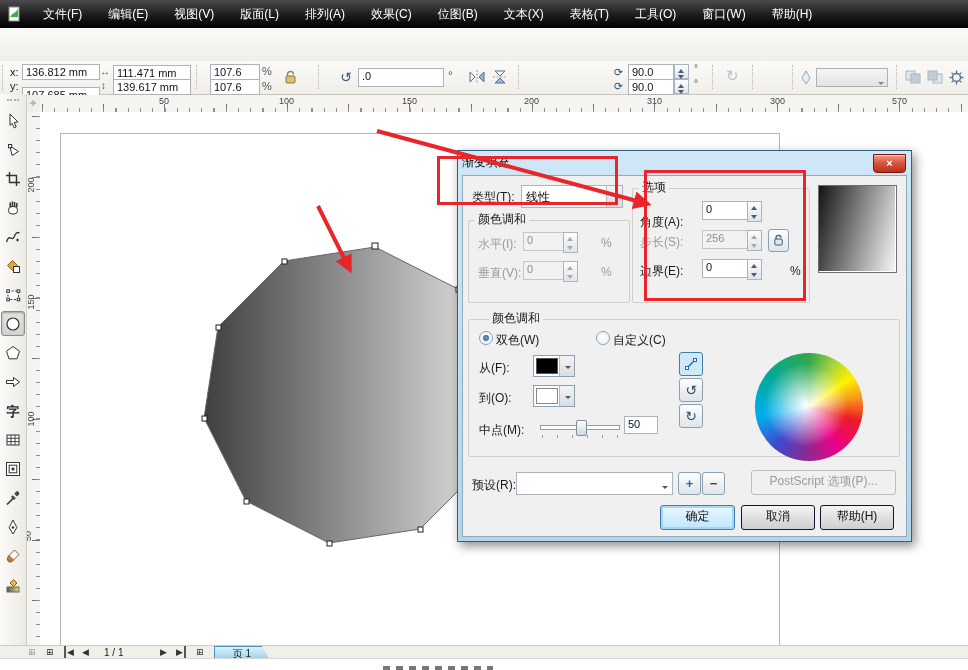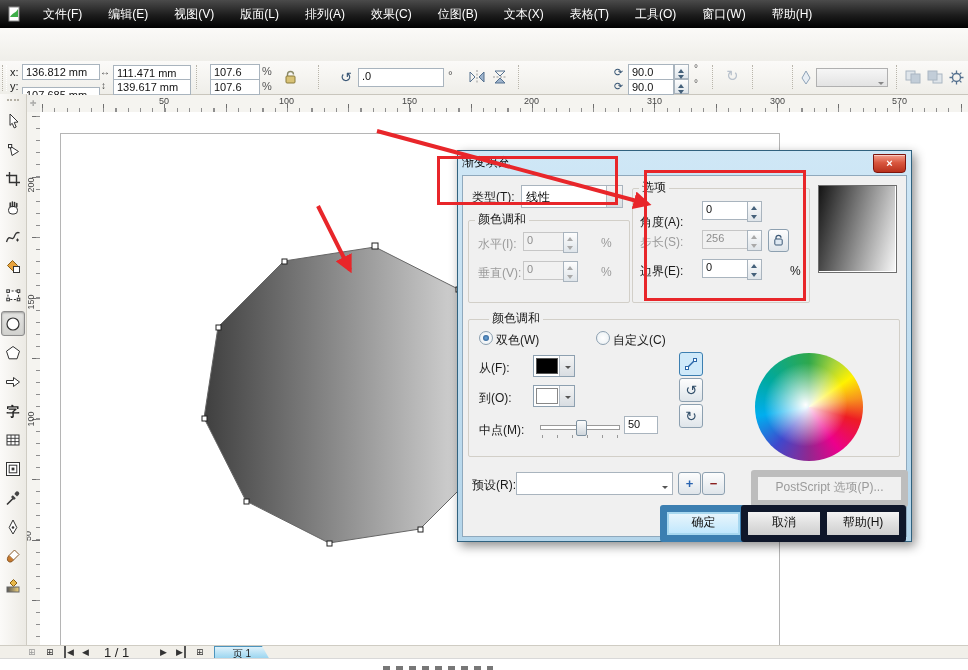--- a/index.html
+++ b/index.html
@@ -52,21 +52,21 @@
   .dlg-title{position:absolute;left:4px;top:3px;font-size:12px;color:#000}
   .dlg-close{position:absolute;right:5px;top:3px;width:31px;height:17px;background:linear-gradient(#f3a08e,#d9573f 45%,#b8301c);border:1px solid #7e150d;border-radius:0 0 4px 4px;color:#fff;font-size:11px;text-align:center;line-height:16px;font-weight:bold;box-shadow:inset 0 1px 0 rgba(255,255,255,.5)}
   .dlg-body{position:absolute;left:4px;top:24px;width:443px;height:360px;background:#f0f0f0;border:1px solid #8fa9bd}
   .grp{position:absolute;border:1px solid #d2cfc8;border-radius:2px}
   .grp-cap{position:absolute;font-size:12px;color:#1a1a1a;background:#f0f0f0;padding:0 3px;line-height:12px}
   .combo{position:absolute;height:21px;background:#fff;border:1px solid #a9b4be;font-size:12px}
   .combo .txt{position:absolute;left:4px;top:3px}
   .combo .btn{position:absolute;right:0;top:0;bottom:0;width:15px;background:linear-gradient(#f4f4f4,#d8dde2);border-left:1px solid #b4bcc4;display:flex;align-items:center;justify-content:center}
   .radio{position:absolute;width:12px;height:12px;border-radius:50%;border:1px solid #8da0b0;background:radial-gradient(#fff,#e8eef2)}
   .radio.on:before{content:"";position:absolute;left:3px;top:3px;width:6px;height:6px;border-radius:50%;background:radial-gradient(#6ea6d8,#1d4f86)}
-  .dbtn{position:absolute;height:23px;background:linear-gradient(#f4f4f4,#e2e2e2 45%,#cfcfcf);border:7px solid #0f172a;border-radius:3px;font-size:12px;color:#111;text-align:center}
+  .dbtn{position:absolute;height:23px;background:linear-gradient(#f4f4f4,#e2e2e2 45%,#cfcfcf);border:1px solid #0f172a;border-radius:3px;font-size:12px;color:#111;text-align:center}
   .dbtn.def{border-color:#3c7fb1;box-shadow:0 0 0 2px #a8d8f0 inset;background:linear-gradient(#eaf6fd,#d7effc 45%,#bde6fd)}
   .dbtn.dis3{color:#9a9a9a;background:#f0f0f0;border-color:#bdbdbd;box-shadow:none}
   .sqbtn{position:absolute;width:22px;height:22px;border:1px solid #8da0b0;border-radius:3px;background:linear-gradient(#fdfdfd,#dfe5ea);display:flex;align-items:center;justify-content:center;font-size:13px;color:#33506b}
   .sqbtn.hl{background:#cfe9f9;border-color:#3c7fb1}
   
   .redrect{border:3px solid #e8262a;z-index:50;pointer-events:none}
   
   .pagebar{left:0;top:645px;width:968px;height:13px;background:#f1efe9;border-top:1px solid #cfccc3;font-size:11px;color:#222}
   .nav{position:absolute;top:0;font-size:9px;color:#333;line-height:13px}
   .ptab{position:absolute;left:214px;top:0;width:54px;height:13px;background:linear-gradient(#dff2fb,#8fd0ee);border:1px solid #4c94bd;border-bottom:none;clip-path:polygon(0 0,calc(100% - 8px) 0,100% 100%,0 100%);font-size:10px;text-align:center;line-height:13px}
@@ -620,21 +620,21 @@
     </defs>
   <line x1="377" y1="131" x2="648" y2="204" stroke="#e8262a" stroke-width="4" marker-end="url(#ah)"></line>
   <line x1="318" y1="206" x2="350" y2="270" stroke="#e8262a" stroke-width="4" marker-end="url(#ah)"></line>
 </svg>
 
 <div class="abs pagebar">
   <span class="nav" style="left:28px;color:#999">⊞</span>
   <span class="nav" style="left:46px">⊞</span>
   <span class="nav" style="left:64px;border-left:2px solid #555;padding-left:1px">◀</span>
   <span class="nav" style="left:82px">◀</span>
-  <span class="abs" style="left:104px;top:0;font-size:13px;line-height:13px">1 / 1</span>
+  <span class="abs" style="left:104px;top:0;font-size:10px;line-height:13px">1 / 1</span>
   <span class="nav" style="left:160px">▶</span>
   <span class="nav" style="left:176px;border-right:2px solid #555;padding-right:1px">▶</span>
   <span class="nav" style="left:196px">⊞</span>
   <div class="ptab"><span>页 1</span></div>
 </div>
 
 <div class="abs statusbar">
   <div class="clipped"></div>
 </div>
 

